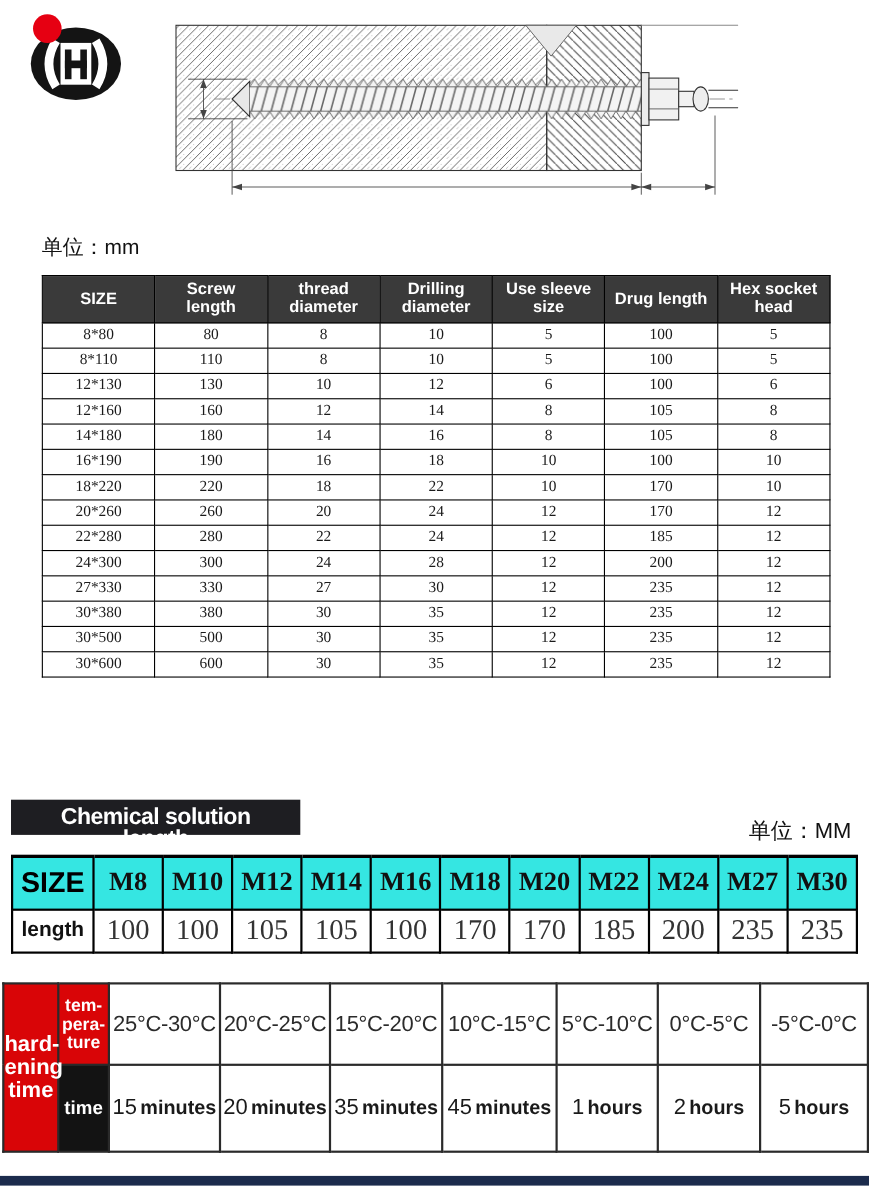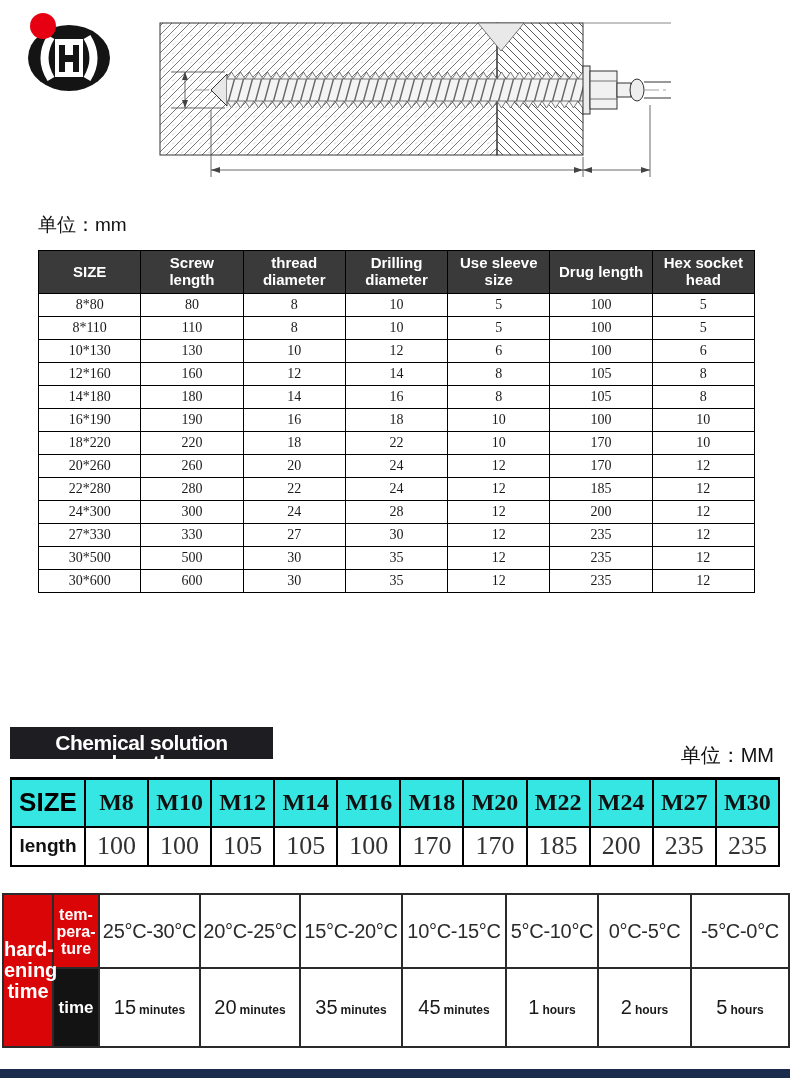--- a/index.html
+++ b/index.html
@@ -40,21 +40,21 @@
 
   
   .hard-table { position:absolute; left:2px; top:893px; width:786px; border-collapse:collapse; table-layout:fixed; }
   .hard-table td { border:2px solid #2a2a2a; text-align:center; vertical-align:middle; }
   .hard-corner { background:#d90507; color:#fff; font-weight:bold; font-size:20px; line-height:21px; }
   .hard-templab { background:#d90507; color:#fff; font-weight:bold; font-size:16px; line-height:17px; height:74px; }
   .hard-timelab { background:#131313; color:#fff; font-weight:bold; font-size:17px; height:79px; }
   .temp-cell { background:#fff; font-size:20px; color:#2b2b2b; letter-spacing:-0.3px;margin-left:42px; }
   .time-cell { background:#fff; color:#1a1a1a; white-space:nowrap; }
   .time-val { font-size:20px; }
-  .time-unit { font-size:12px; font-weight:bold; margin-left:3px; }
+  .time-unit { font-size:18px; font-weight:bold; margin-left:3px; }
 
   
   .bottom-bar { position:absolute; left:0; top:1069px; width:790px; height:9px; background:#1b2b4c; }
 </style>
 </head>
 <body>
 
 <div class="canvas">
 
   <svg class="logo" viewBox="0 0 95 85">
@@ -147,21 +147,21 @@
       <tr>
           <td>8*110</td>
           <td>110</td>
           <td>8</td>
           <td>10</td>
           <td>5</td>
           <td>100</td>
           <td>5</td>
         </tr>
       <tr>
-          <td>10*130</td>
+          <td>12*130</td>
           <td>130</td>
           <td>10</td>
           <td>12</td>
           <td>6</td>
           <td>100</td>
           <td>6</td>
         </tr>
       <tr>
           <td>12*160</td>
           <td>160</td>
@@ -223,20 +223,29 @@
           <td>28</td>
           <td>12</td>
           <td>200</td>
           <td>12</td>
         </tr>
       <tr>
           <td>27*330</td>
           <td>330</td>
           <td>27</td>
           <td>30</td>
+          <td>12</td>
+          <td>235</td>
+          <td>12</td>
+        </tr>
+      <tr>
+          <td>30*380</td>
+          <td>380</td>
+          <td>30</td>
+          <td>35</td>
           <td>12</td>
           <td>235</td>
           <td>12</td>
         </tr>
       <tr>
           <td>30*500</td>
           <td>500</td>
           <td>30</td>
           <td>35</td>
           <td>12</td>

